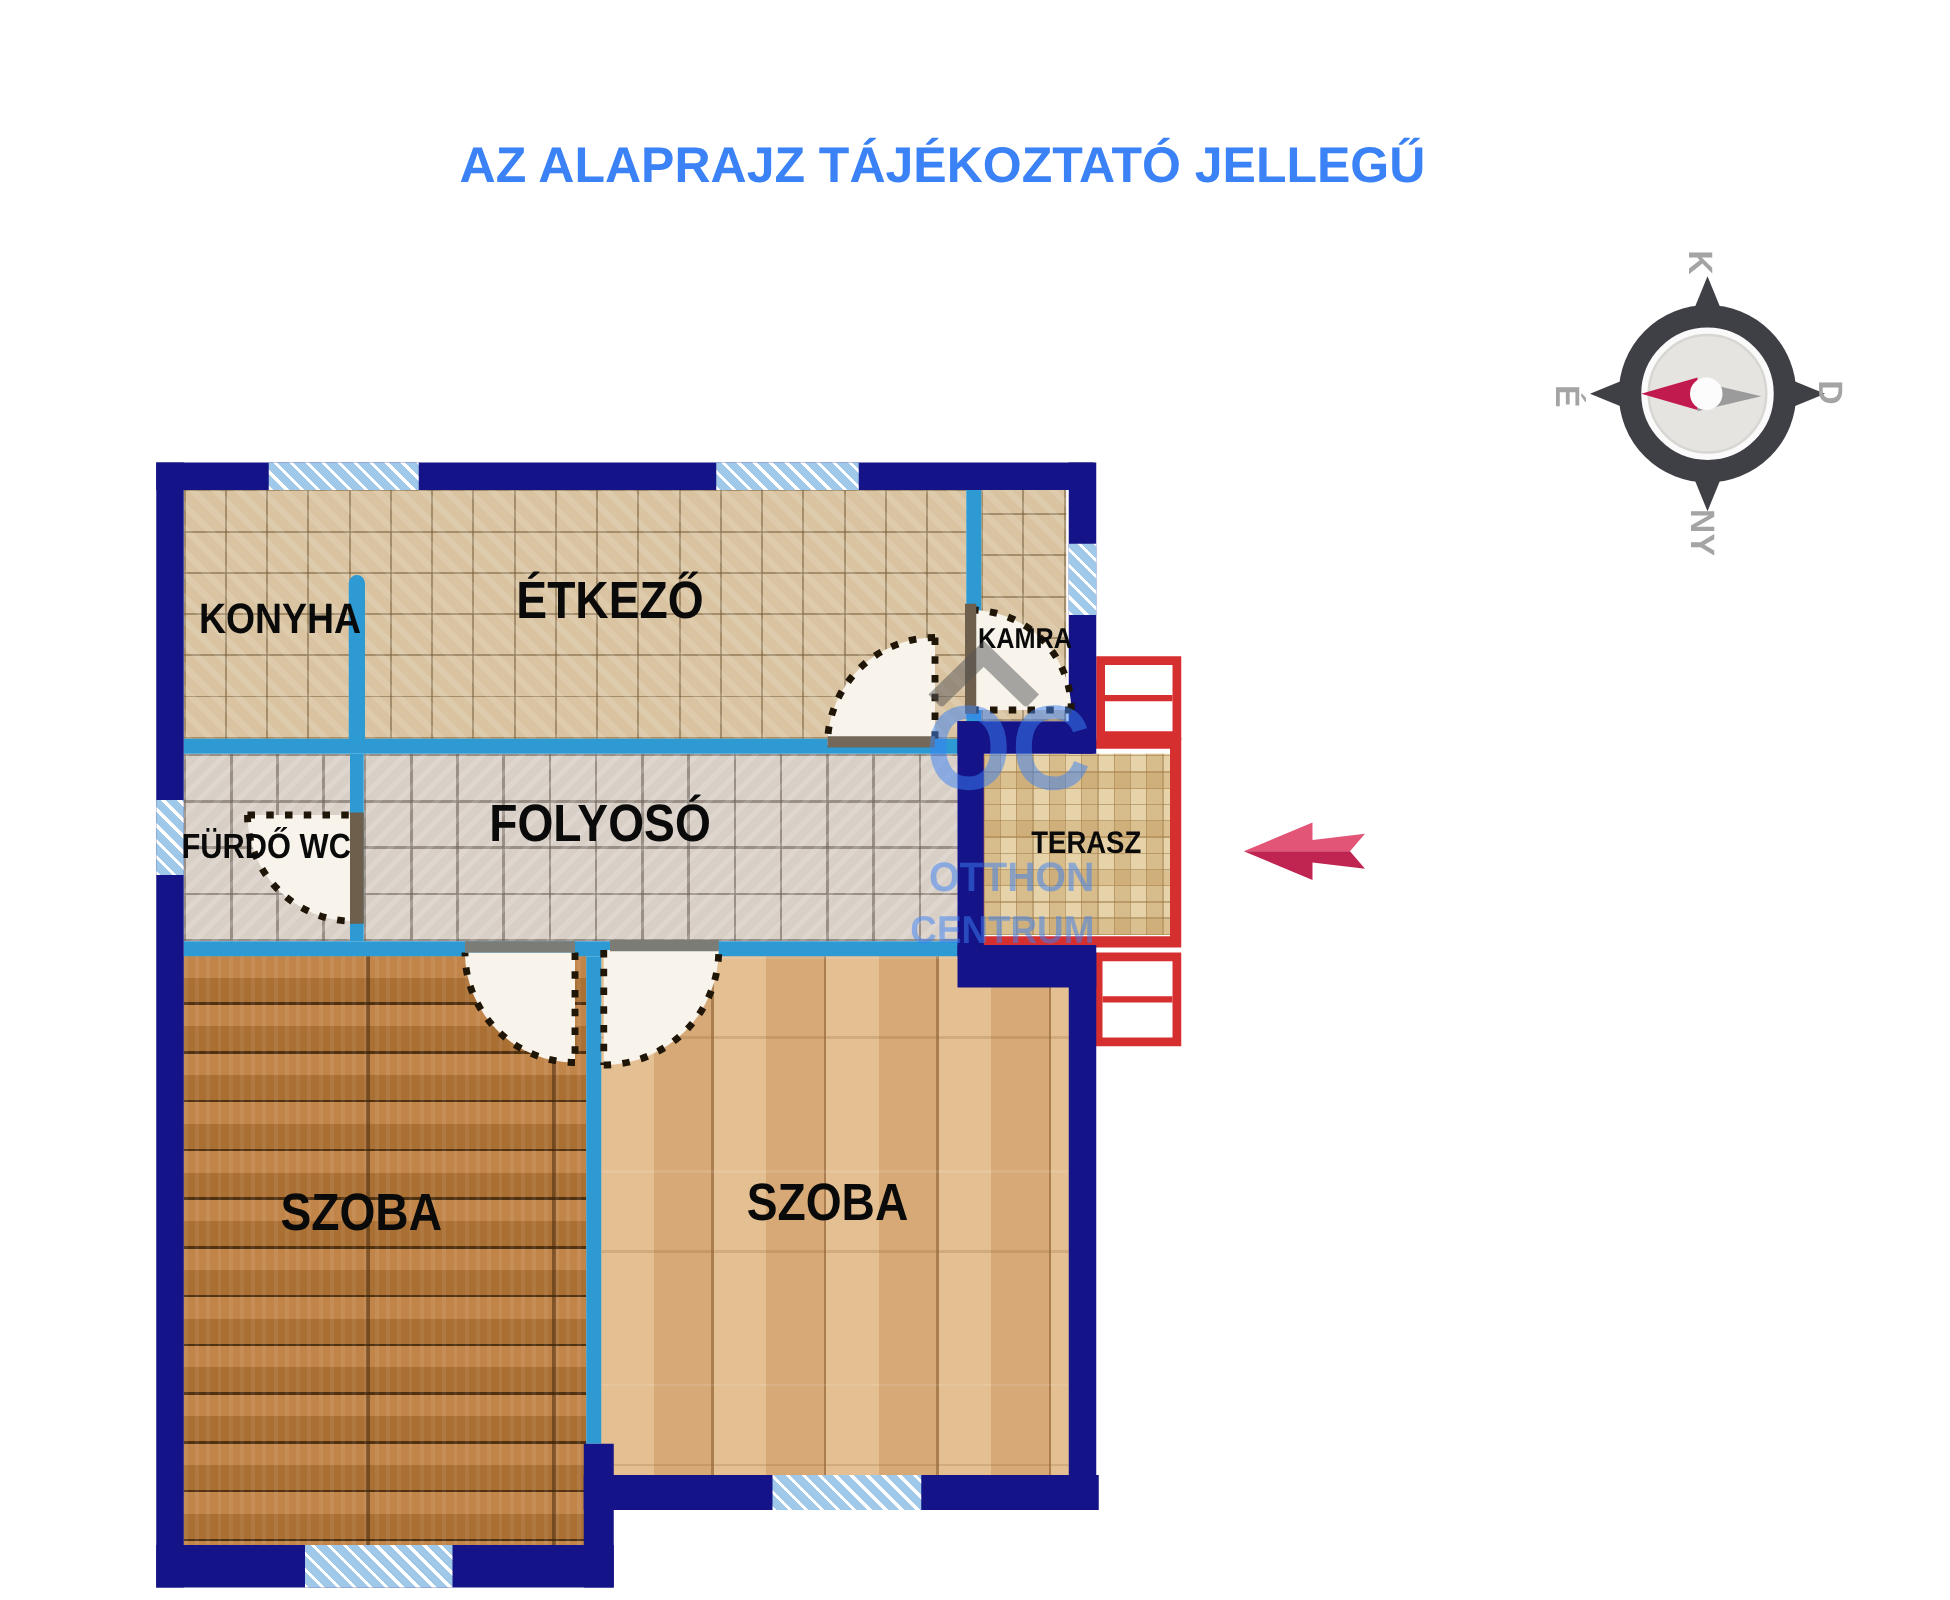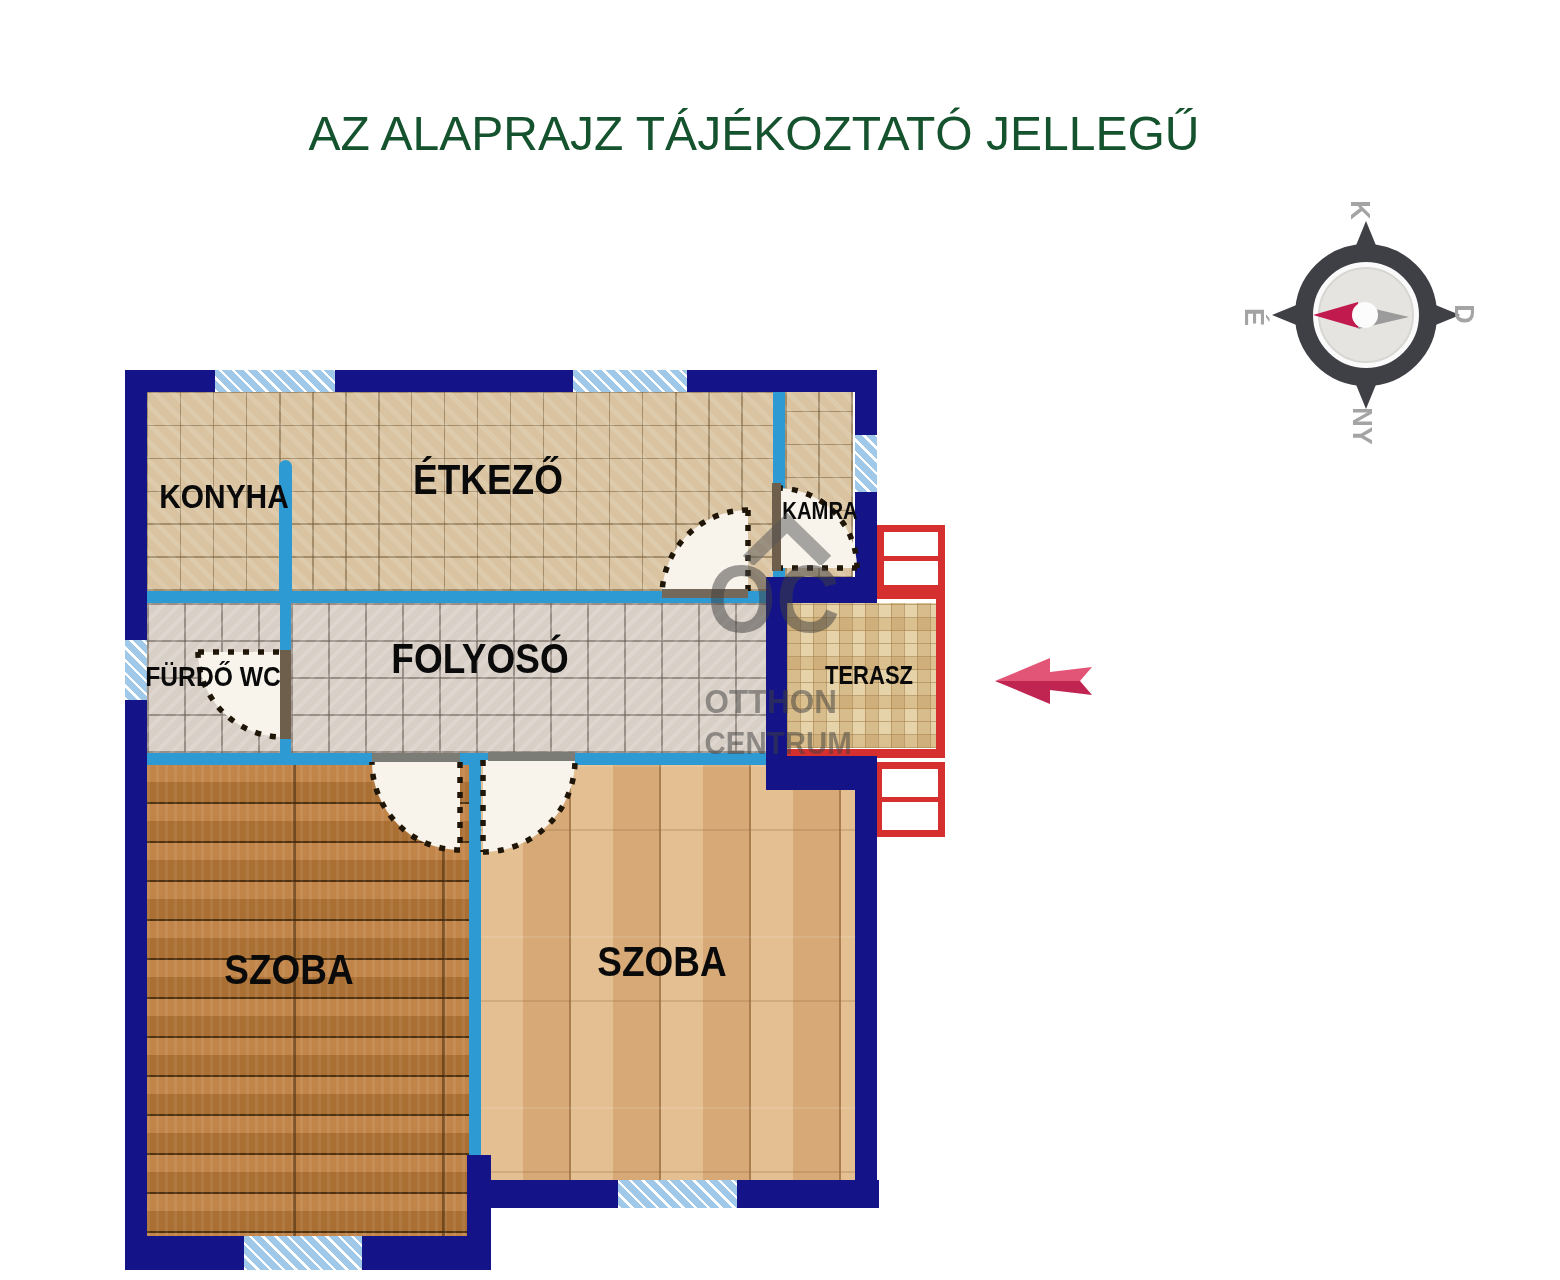--- a/index.html
+++ b/index.html
@@ -50,27 +50,27 @@
   
   .window{position:absolute;z-index:4;
     background:repeating-linear-gradient(45deg,#ffffff 0 2.5px,#a0c8e8 2.5px 9px);}
   
   .red-frame{position:absolute;border:9px solid #d62f2f;z-index:2;background:transparent;}
   .rail{position:absolute;border:7px solid #d62f2f;background:#fff;z-index:2;}
   .rail-rung{position:absolute;left:0;width:100%;height:5px;background:#d62f2f;}
   
   .rlabel{position:absolute;z-index:6;font-weight:bold;color:#0a0a0a;white-space:nowrap;
           transform:translate(-50%,-50%) scaleX(.88);}
-  .title{position:absolute;z-index:6;font-weight:normal;color:#14532d;white-space:nowrap;
-         font-size:48px;transform:translate(-50%,-50%);letter-spacing:0px;}
+  .title{position:absolute;z-index:6;font-weight:bold;color:#3b82f6;white-space:nowrap;
+         font-size:40px;transform:translate(-50%,-50%);letter-spacing:0px;}
   
   .cdir{position:absolute;z-index:6;color:#a4a4a4;font-weight:bold;font-size:27px;
         transform:translate(-50%,-50%) rotate(90deg);white-space:nowrap;line-height:.9;}
   
-  .watermark{position:absolute;z-index:7;opacity:.5;color:#404040;text-align:left;}
+  .watermark{position:absolute;z-index:7;opacity:.5;color:#3b82f6;text-align:right;}
   .wm-logo{position:absolute;width:100%;font-size:96px;font-weight:bold;line-height:1;
            transform:scaleX(.92);}
   .wm-line{position:absolute;width:100%;font-weight:bold;transform:scaleX(.95);}
   svg{display:block;}
   .overlay{position:absolute;left:0;top:0;z-index:5;pointer-events:none;}
 </style>
 </head>
 <body>
 
 <div class="canvas">

